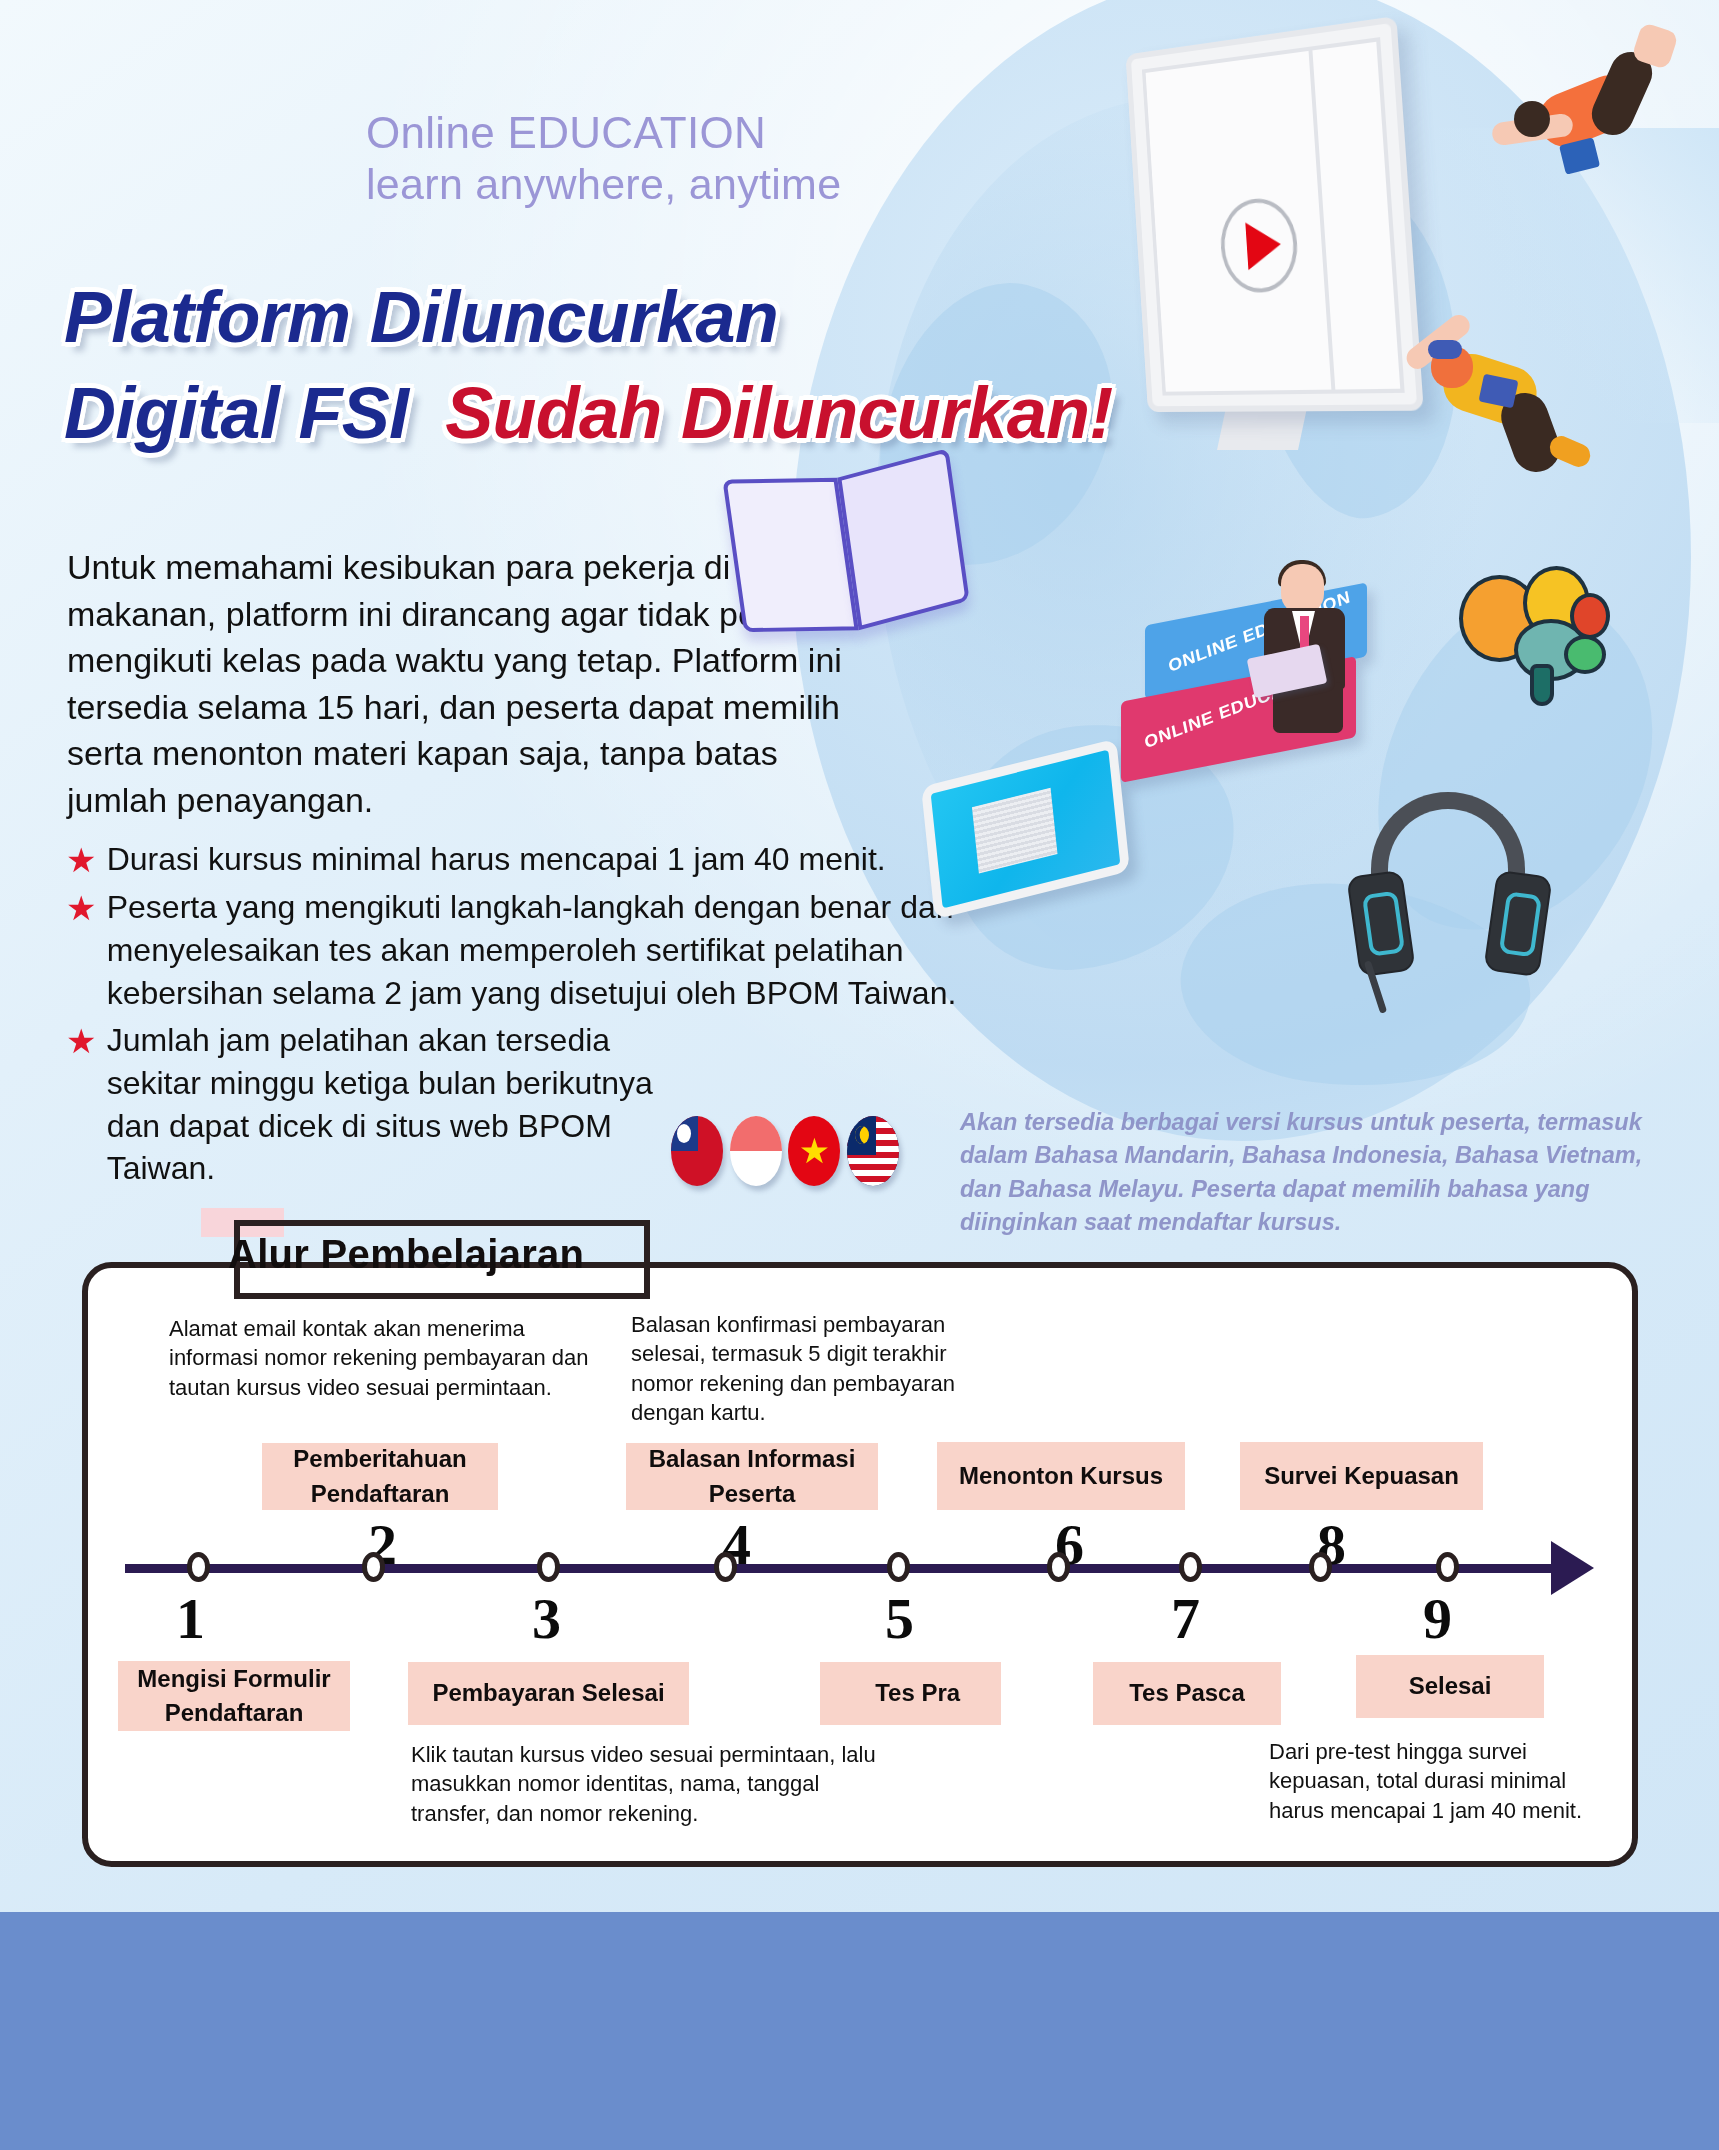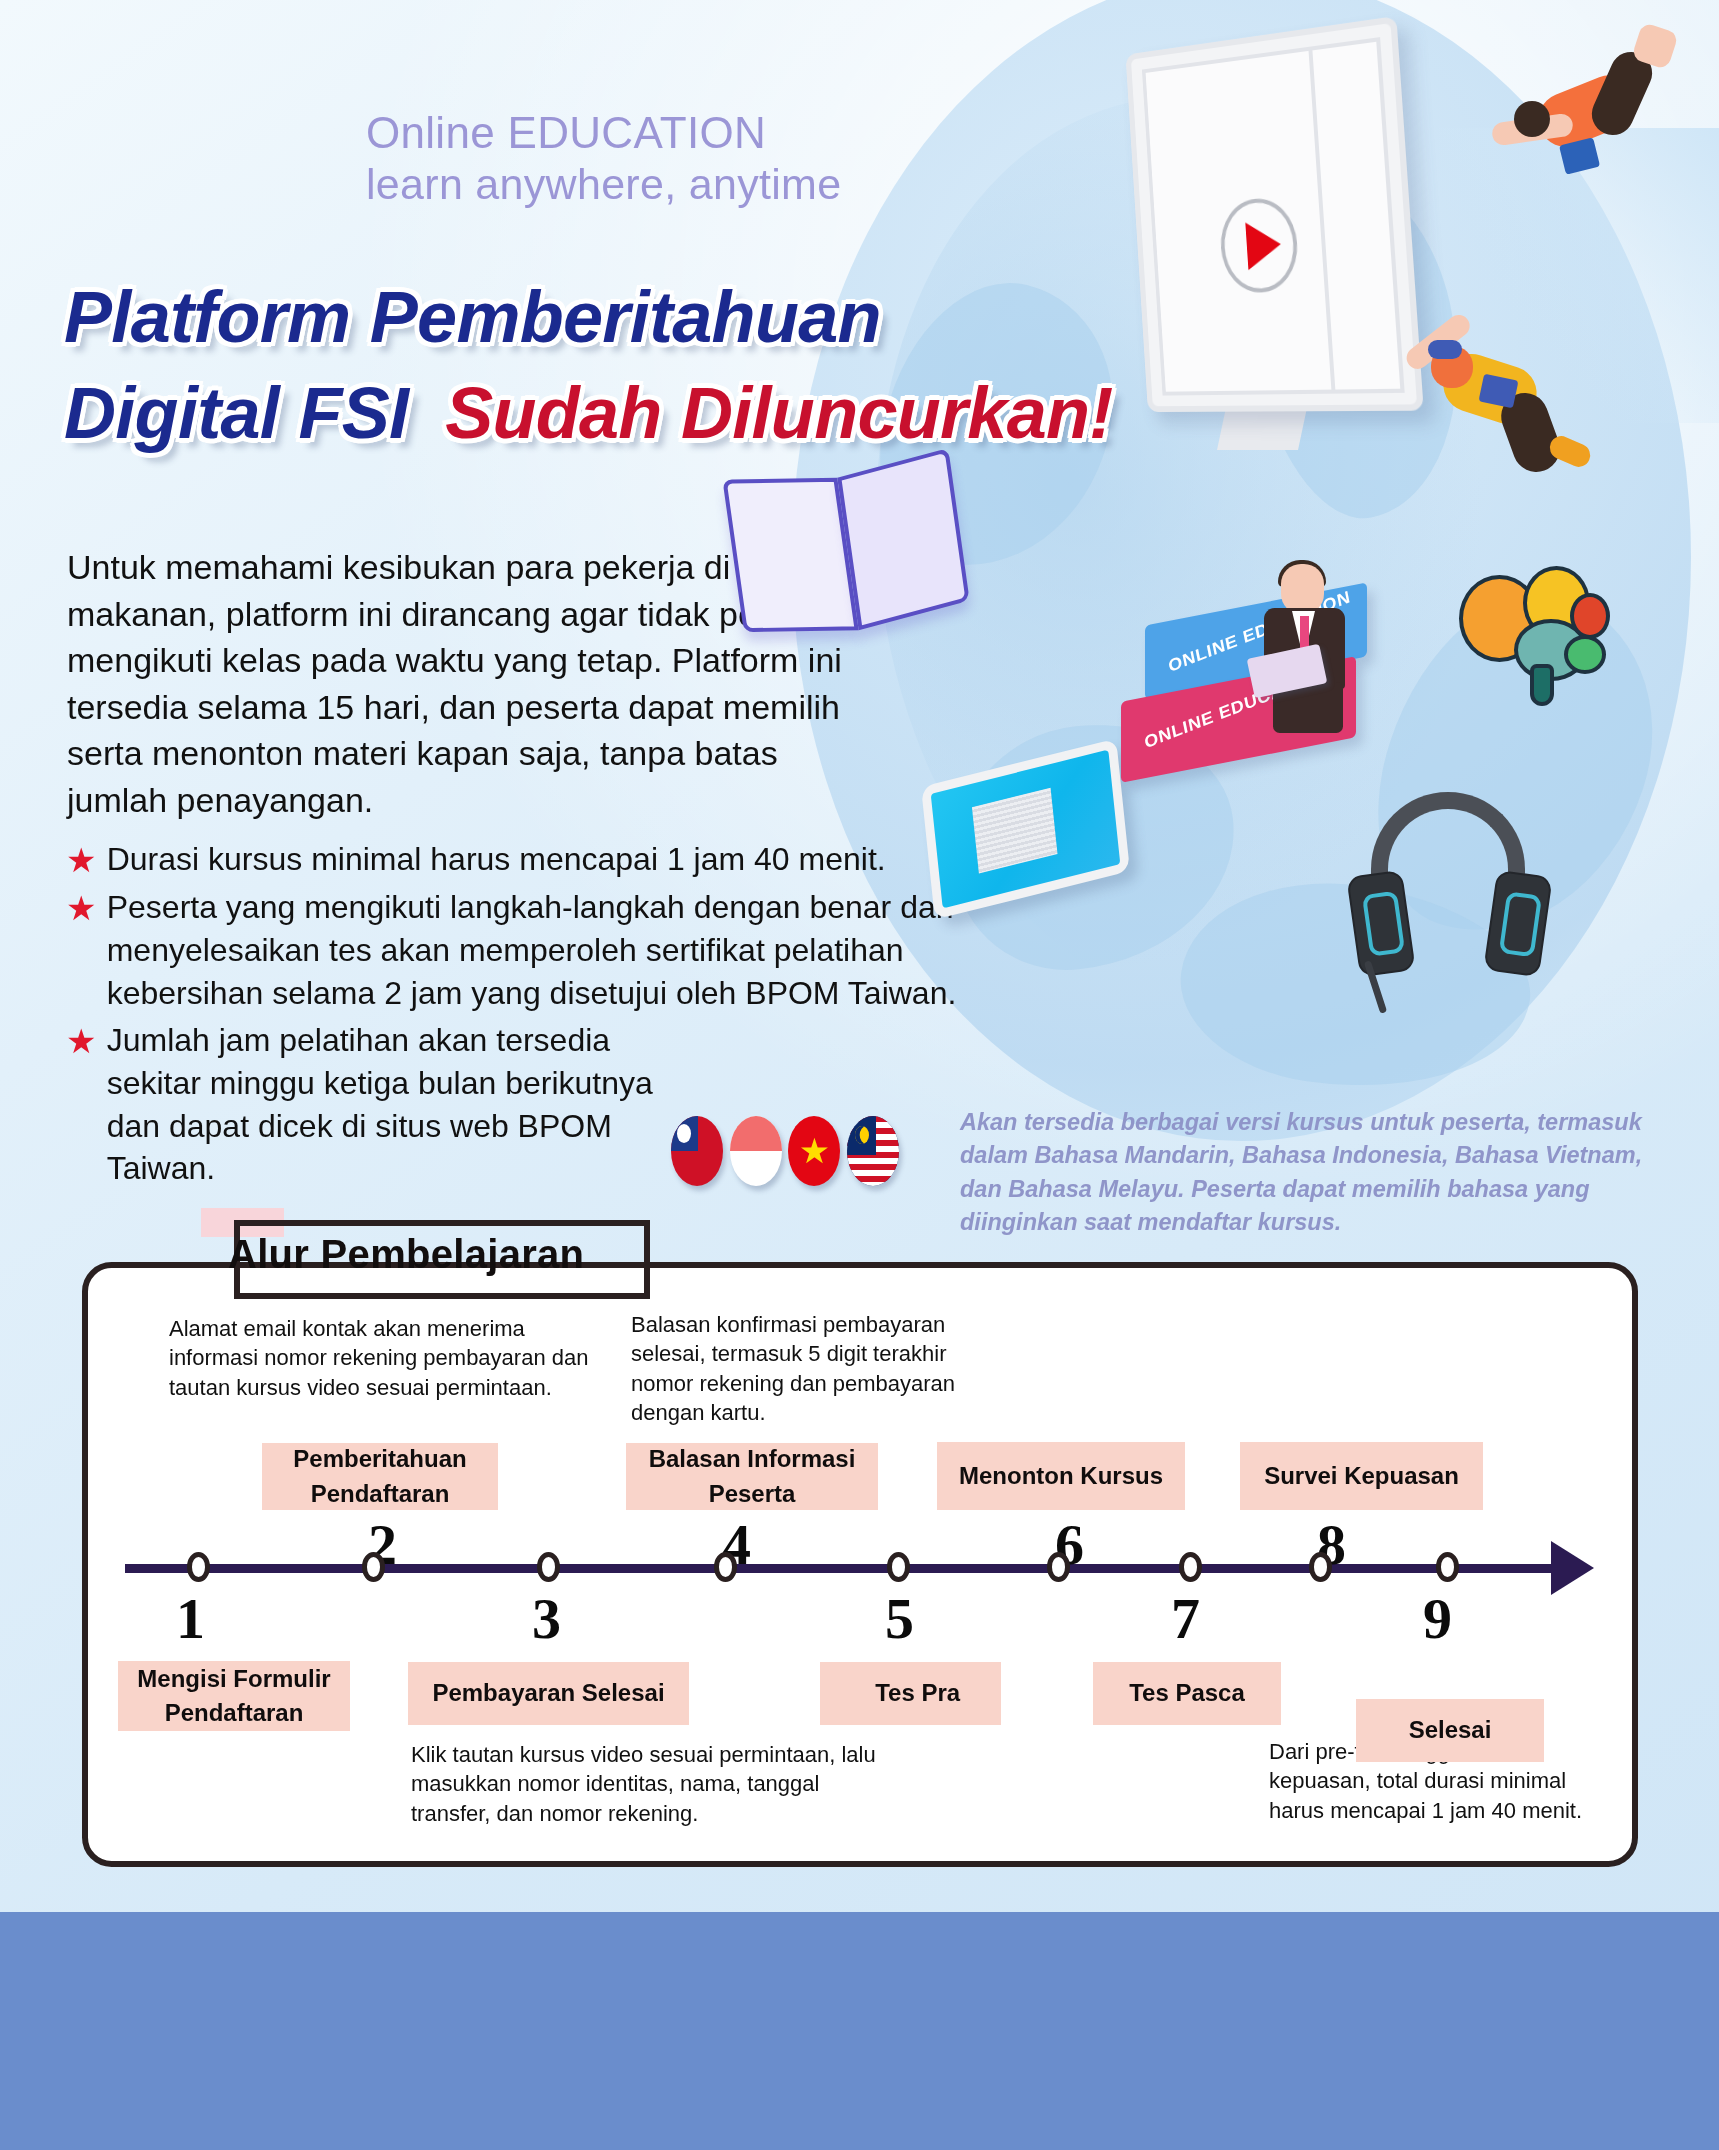--- a/index.html
+++ b/index.html
@@ -301,21 +301,21 @@
     <div class="hs-mic"></div>
   </div>
 
 
   <div class="tagline">
     <div class="tag1">Online EDUCATION</div>
     <div class="tag2">learn anywhere, anytime</div>
   </div>
 
   <div class="headline">
-    <div class="hl-line hl-navy">Platform Pemberitahuan</div>
+    <div class="hl-line hl-navy">Platform Diluncurkan</div>
     <div class="hl-line">
       <span class="hl-navy">Digital FSI</span>
       <span class="hl-red" style="margin-left:17.5px;">Sudah Diluncurkan!</span>
     </div>
   </div>
 
   <div class="body-copy">Untuk memahami kesibukan para pekerja di industri makanan, platform ini dirancang agar tidak perlu mengikuti kelas pada waktu yang tetap. Platform ini tersedia selama 15 hari, dan peserta dapat memilih serta menonton materi kapan saja, tanpa batas jumlah penayangan.</div>
 
   <div class="bullets">
     <div class="bullet">
@@ -367,21 +367,21 @@
 
   <div class="chip" style="left:262px;top:1443px;width:236px;height:67px;">Pemberitahuan Pendaftaran</div>
   <div class="chip" style="left:626px;top:1443px;width:252px;height:67px;">Balasan Informasi Peserta</div>
   <div class="chip" style="left:937px;top:1442px;width:248px;height:68px;">Menonton Kursus</div>
   <div class="chip" style="left:1240px;top:1442px;width:243px;height:68px;">Survei Kepuasan</div>
 
   <div class="chip" style="left:118px;top:1661px;width:232px;height:70px;">Mengisi Formulir Pendaftaran</div>
   <div class="chip" style="left:408px;top:1662px;width:281px;height:63px;">Pembayaran Selesai</div>
   <div class="chip" style="left:820px;top:1662px;width:181px;height:63px;padding-left:25px;">Tes Pra</div>
   <div class="chip" style="left:1093px;top:1662px;width:188px;height:63px;">Tes Pasca</div>
-  <div class="chip" style="left:1356px;top:1655px;width:188px;height:63px;margin-top:44px;">Selesai</div>
+  <div class="chip" style="left:1356px;top:1655px;width:188px;height:63px;">Selesai</div>
 
   <div class="num" style="left:176px;top:1590px;">1</div>
   <div class="num" style="left:368px;top:1516px;">2</div>
   <div class="num" style="left:532px;top:1590px;">3</div>
   <div class="num" style="left:722px;top:1516px;">4</div>
   <div class="num" style="left:885px;top:1590px;">5</div>
   <div class="num" style="left:1055px;top:1516px;">6</div>
   <div class="num" style="left:1171px;top:1590px;">7</div>
   <div class="num" style="left:1317px;top:1516px;">8</div>
   <div class="num" style="left:1423px;top:1590px;">9</div>

